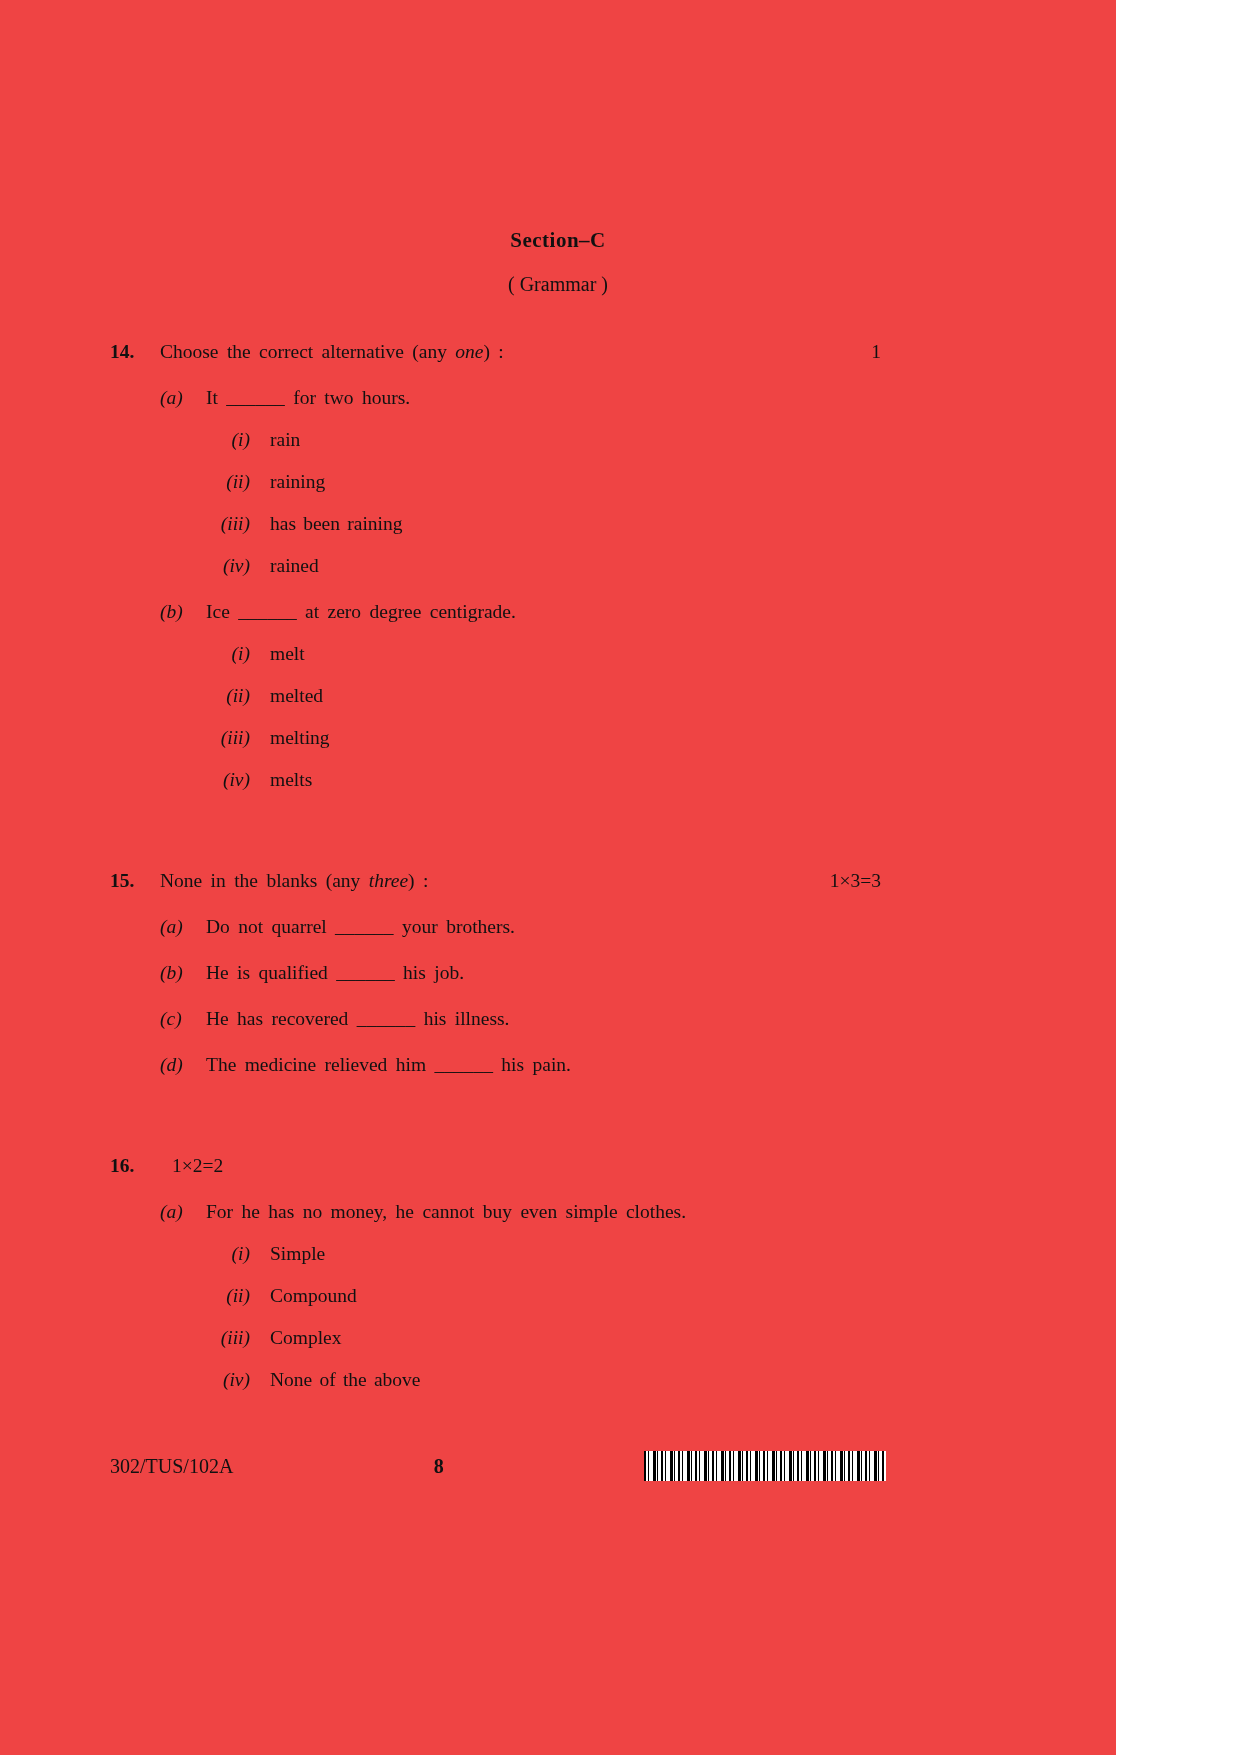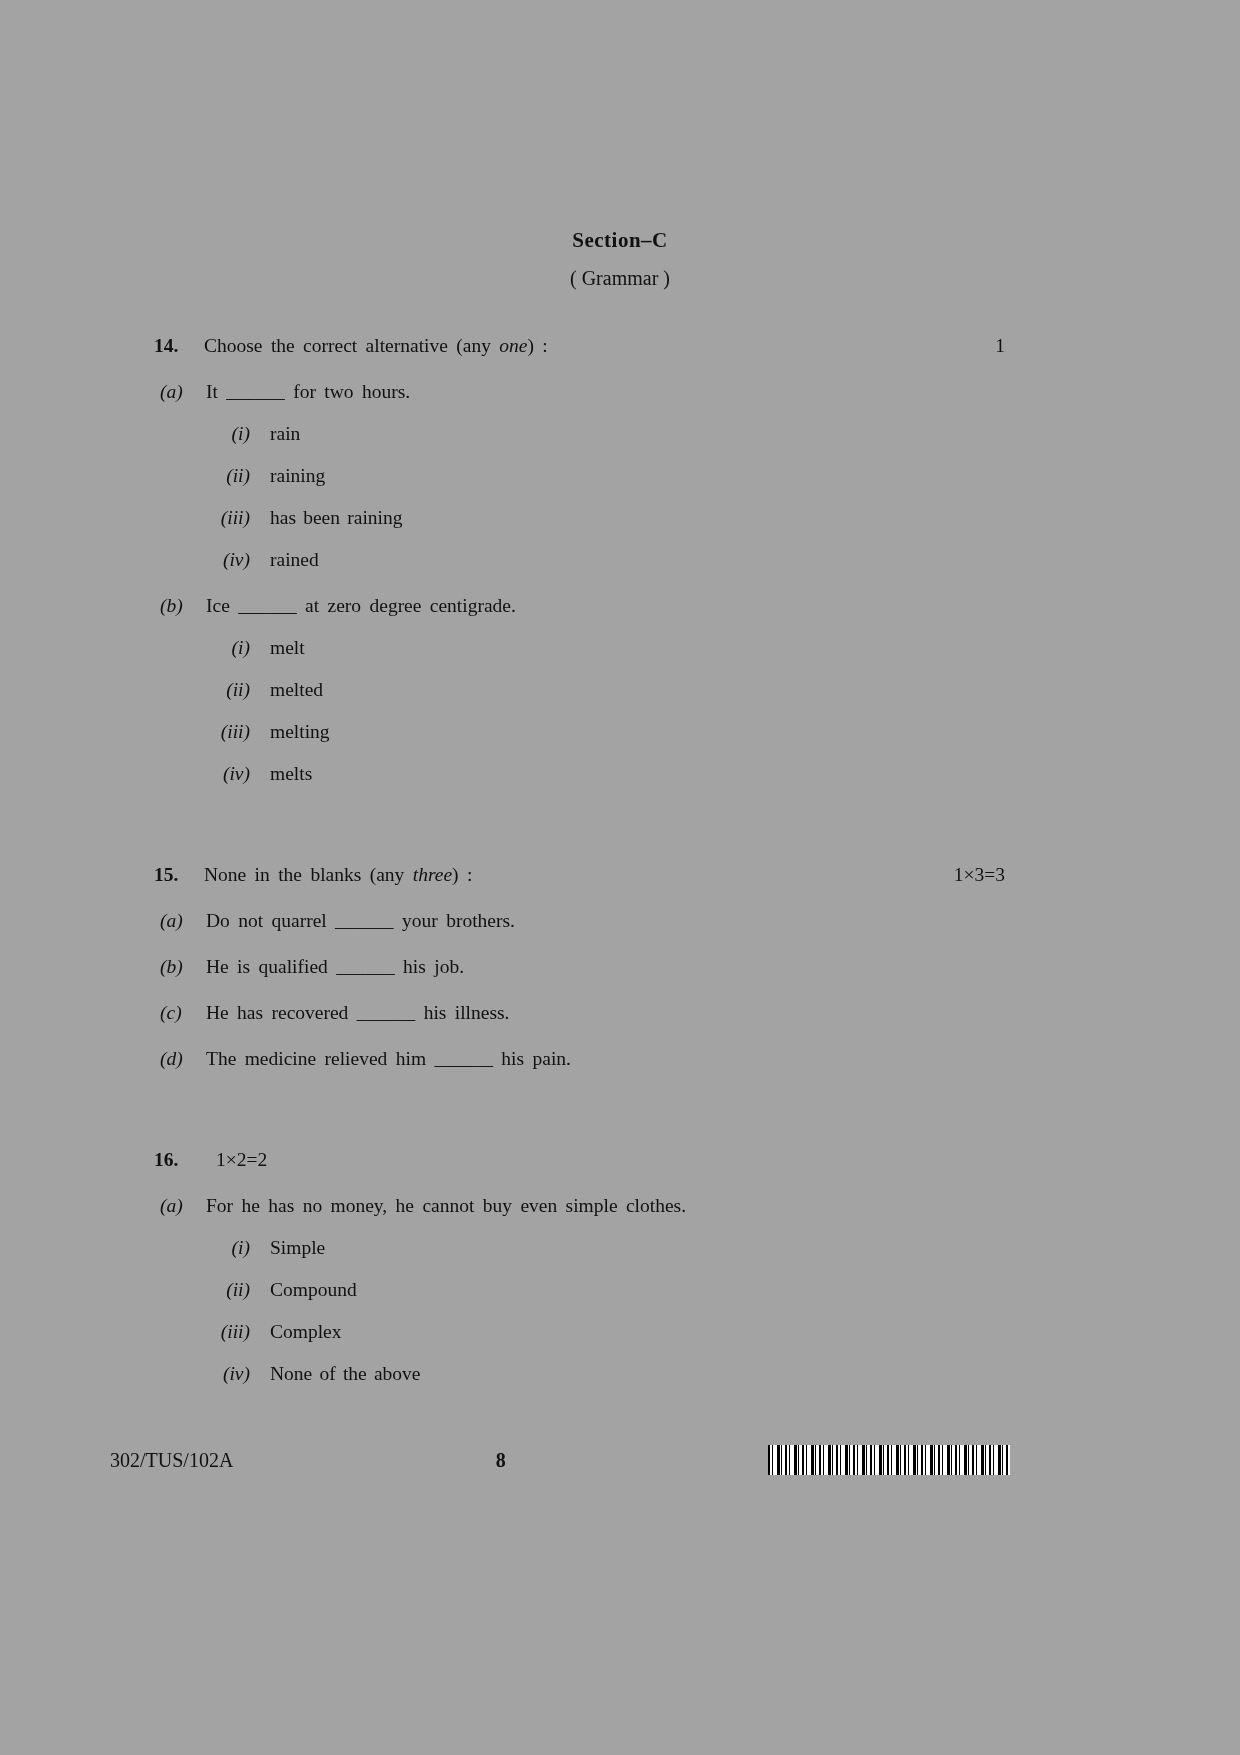--- a/index.html
+++ b/index.html
@@ -2,56 +2,55 @@
 <html><head>
 <meta charset="utf-8">
 <style>
   html, body {
     margin: 0;
     padding: 0;
     background: #ffffff;
   }
   .page {
     position: relative;
-    width: 1240px;
+    width: 1116px;
     height: 1755px;
-    background: #a3a3a3;
+    background: #ef4444;
     font-family: "Liberation Serif", serif;
     color: #111111;
     overflow: hidden;
   }
   .header {
     text-align: center;
     padding-top: 228px;
   }
   .section-title {
     font-size: 21px;
     font-weight: bold;
     letter-spacing: 0.5px;
   }
   .section-subtitle {
     font-size: 20px;
-    margin-top: 14px;
+    margin-top: 20px;
   }
   .content {
     padding: 42px 235px 0 110px;
     font-size: 19.5px;
     line-height: 27px;
   }
   .q-block { margin-bottom: 74px; }
   .q-block:last-child { margin-bottom: 0; }
   .q-row {
     display: flex;
     align-items: baseline;
   }
   .q-num {
     flex: none;
     width: 50px;
     font-weight: bold;
-    margin-left: 44px;
   }
   .q-text {
     flex: 1;
     word-spacing: 0.18em;
   }
   .q-marks {
     flex: none;
     margin-left: 12px;
   }
   .sub-item {

